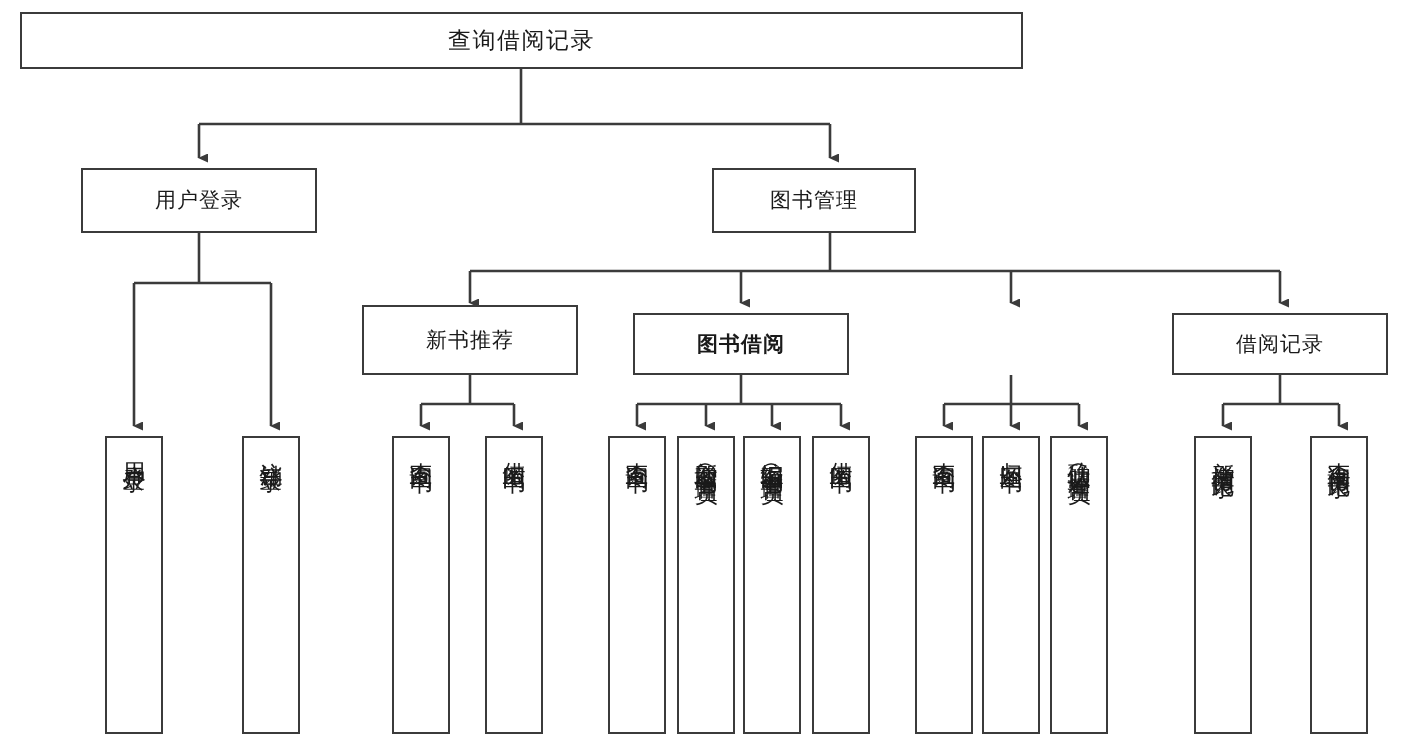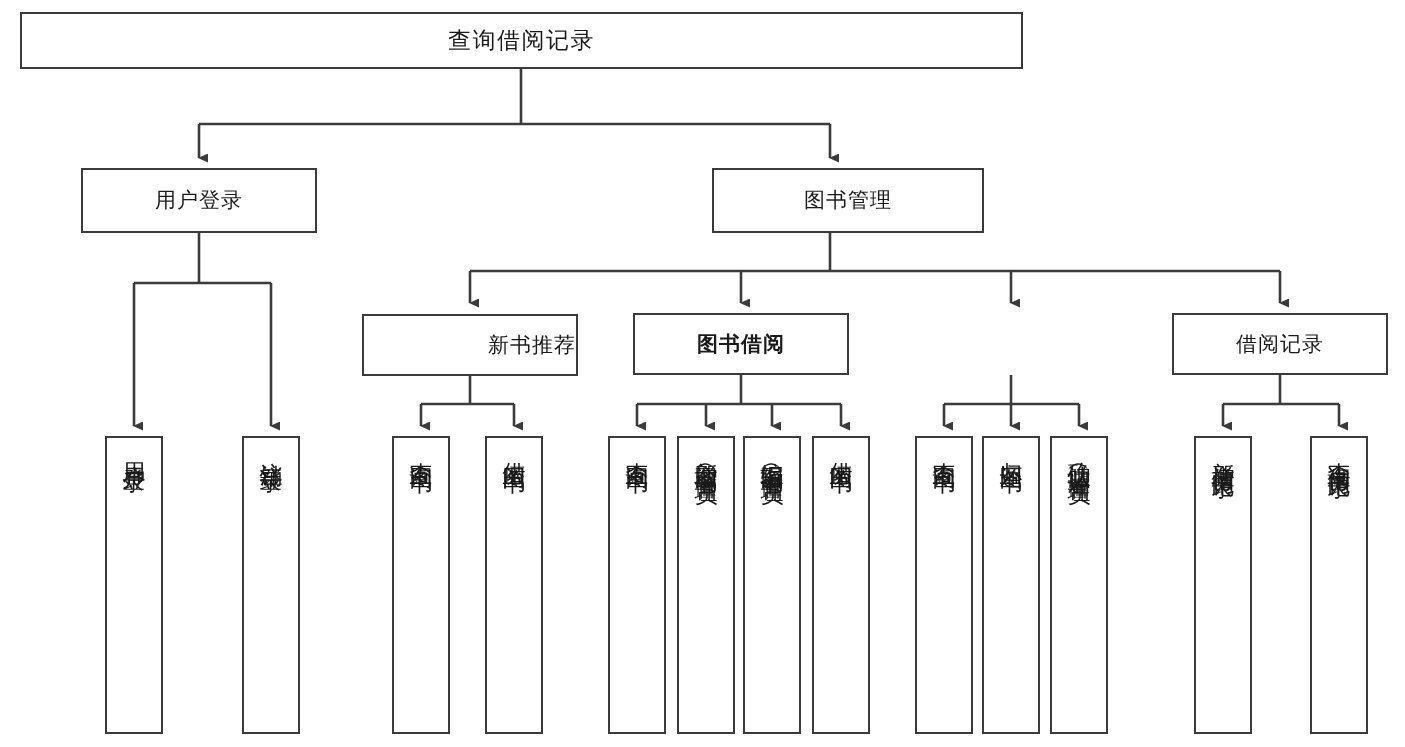--- a/index.html
+++ b/index.html
@@ -124,25 +124,25 @@
     </g>
   </svg>
 
   <div class="node horiz" id="title-node" style="left:20px; top:12px; width:1003px; height:57px;">
     <span class="label">查询借阅记录</span>
   </div>
 
   <div class="node horiz" style="left:81px; top:168px; width:236px; height:65px;">
     <span class="label">用户登录</span>
   </div>
-  <div class="node horiz" style="left:712px; top:168px; width:272px; height:65px;">
+  <div class="node horiz" style="left:712px; top:168px; width:204px; height:65px;">
     <span class="label">图书管理</span>
   </div>
 
-  <div class="node horiz" style="left:362px; top:314px; width:216px; height:62px;justify-content:flex-end;">
+  <div class="node horiz" style="left:362px; top:305px; width:216px; height:70px;">
     <span class="label">新书推荐</span>
   </div>
   <div class="node horiz" style="left:633px; top:313px; width:216px; height:62px;font-weight:bold;">
     <span class="label">图书借阅</span>
   </div>
   <div class="node horiz" style="left:1172px; top:313px; width:216px; height:62px;">
     <span class="label">借阅记录</span>
   </div>
 
   <div class="node vert" style="left:105px; top:436px; width:58px; height:298px;">

